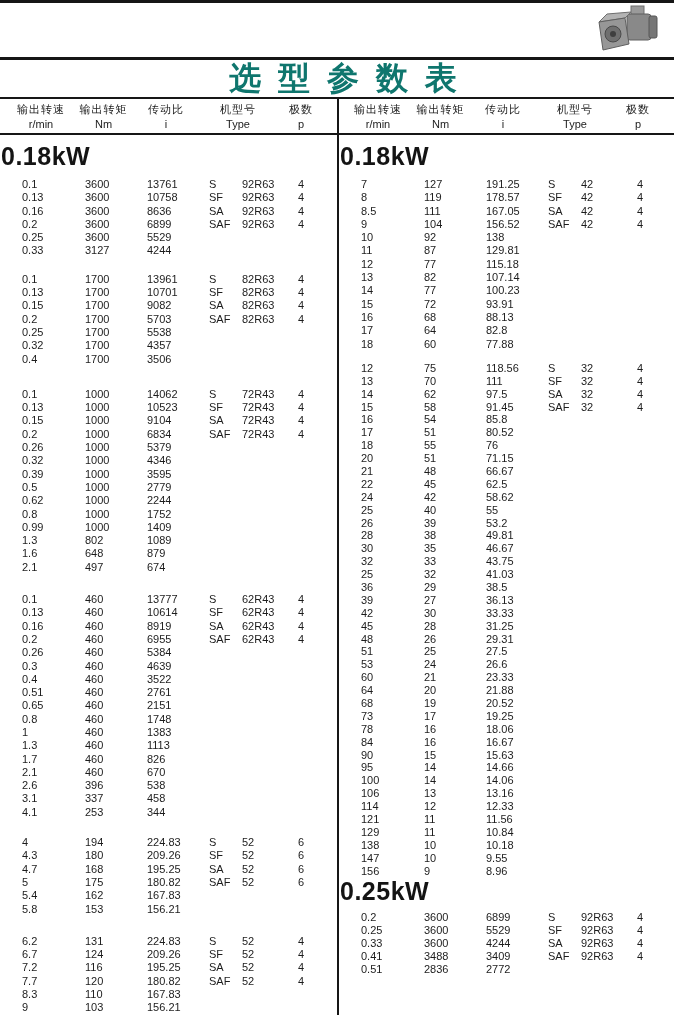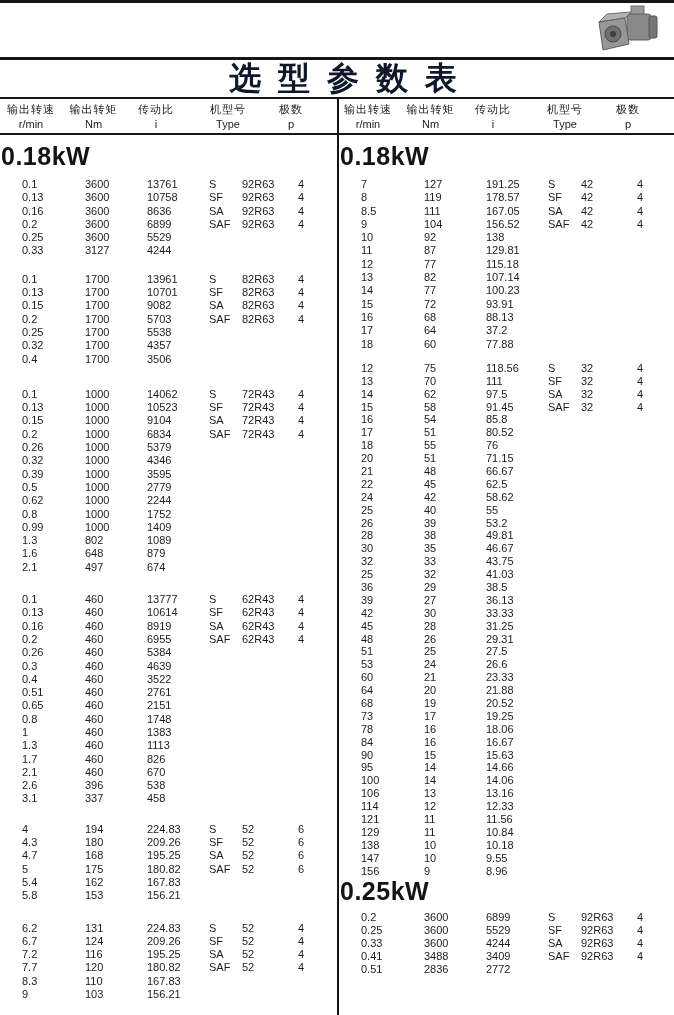--- a/index.html
+++ b/index.html
@@ -13,27 +13,27 @@
   .rule-a  { top:57px; height:3px; }
   .rule-b  { top:97px; height:2px; }
   .rule-c  { top:133px; height:2px; }
   .vdivider { position:absolute; top:99px; bottom:0; left:337px; width:2px; background:#161616; }
 
   .photo { position:absolute; top:4px; right:15px; width:68px; height:52px; }
 
   .title {
     position:absolute; top:59px; left:0; right:0; text-align:center;
     font-size:32px; font-weight:bold; letter-spacing:4px; line-height:38px;
-    color:#0f172a; white-space:nowrap;padding-left:16px;
+    color:#0f766e; white-space:nowrap;padding-left:16px;
   }
 
   .hdr {
     position:absolute; top:102px; width:337px; height:31px;
     display:grid; grid-template-columns:62px 63px 62px 82px 44px;
-    box-sizing:border-box;
+    padding-left:10px; box-sizing:border-box;
   }
   .hdr.left  { left:0; }
   .hdr.right { left:337px; }
   .hcell { text-align:center; font-size:11px; line-height:15px; letter-spacing:1px; }
   .hcell .unit { letter-spacing:0; }
 
   .col { position:absolute; top:136px; width:337px; }
   .colL { left:0; }
   .colR { left:339px; width:335px; }
 
@@ -474,20 +474,28 @@
         <span></span>
       </div>
       <div class="row">
         <span>3.1</span>
         <span>337</span>
         <span>458</span>
         <span></span>
         <span></span>
         <span></span>
       </div>
+      <div class="row">
+        <span>4.1</span>
+        <span>253</span>
+        <span>344</span>
+        <span></span>
+        <span></span>
+        <span></span>
+      </div>
     </div>
   <div class="block bk5">
       <div class="row">
         <span>4</span>
         <span>194</span>
         <span>224.83</span>
         <span>S</span>
         <span>52</span>
         <span>6</span>
       </div>
@@ -671,21 +679,21 @@
         <span>16</span>
         <span>68</span>
         <span>88.13</span>
         <span></span>
         <span></span>
         <span></span>
       </div>
       <div class="row">
         <span>17</span>
         <span>64</span>
-        <span>37.2</span>
+        <span>82.8</span>
         <span></span>
         <span></span>
         <span></span>
       </div>
       <div class="row">
         <span>18</span>
         <span>60</span>
         <span>77.88</span>
         <span></span>
         <span></span>

